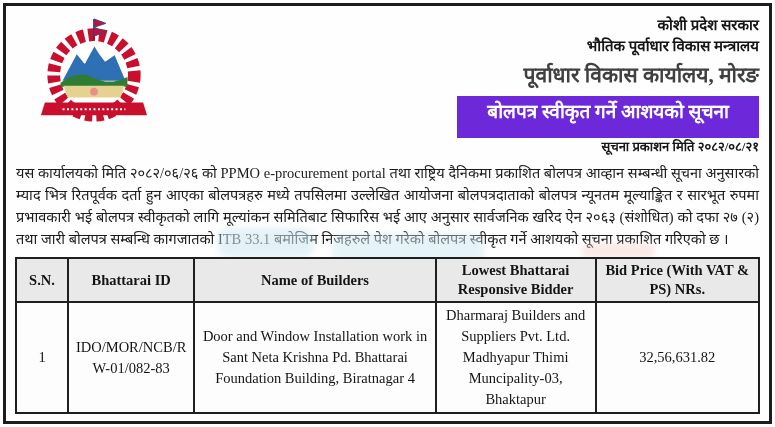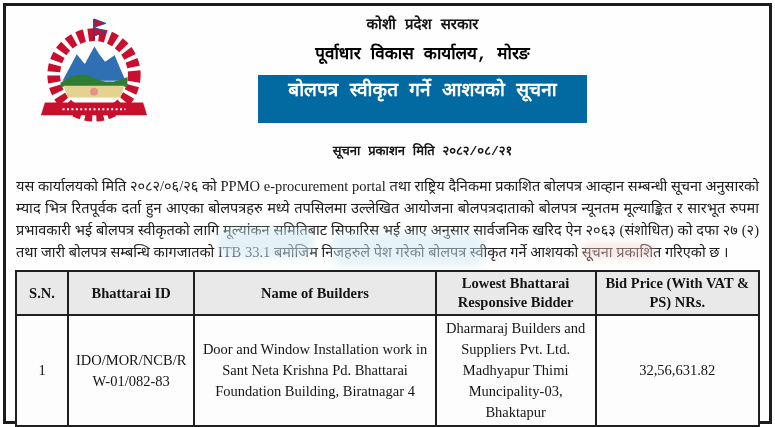--- a/index.html
+++ b/index.html
@@ -9,37 +9,37 @@
     font-family:"Liberation Serif","DejaVu Serif",serif;
     position:relative; overflow:hidden;
   }
   .doc {
     width:100%; height:100%; box-sizing:border-box;
     border:3px solid #1c1c1c; background:#fefefe; position:relative;
   }
   
   .emblem { position:absolute; left:24px; top:10px; width:128px; height:110px; }
   
-  .header { text-align:center; padding:9px 10px 0 80px; line-height:1;font-family:Liberation Mono, monospace; }
+  .header { text-align:right; padding:9px 10px 0 80px; line-height:1; }
   .h-line   { font-weight:bold; font-size:15px; line-height:21px; color:#151515; }
-  .h-office { font-weight:bold; font-size:17px; line-height:27px; margin-top:5px; color:#000000; }
+  .h-office { font-weight:bold; font-size:21px; line-height:27px; margin-top:5px; color:#404040; }
   .banner {
-    display:inline-block; background:#0369a1; color:#ffffff;
+    display:inline-block; background:#6d28d9; color:#ffffff;
     font-weight:bold; font-size:19px; line-height:22px;
-    padding:5px 30px 21px; margin-top:7px;
+    padding:5px 30px 15px; margin-top:7px;
   }
-  .pub-date { font-weight:bold; font-size:13px; line-height:18px; margin-top:20px; color:#161616; }
+  .pub-date { font-weight:bold; font-size:13px; line-height:18px; margin-top:0; color:#161616; }
   
   .wm { position:absolute; border-radius:12px; filter:blur(3px); pointer-events:none; }
   .wm-a { left:212px; top:222px; width:96px;  height:30px; background:#cfe9f3; opacity:.55; }
   .wm-b { left:326px; top:227px; width:152px; height:33px; background:#cfe9f3; opacity:.5; }
   .wm-c { left:575px; top:237px; width:74px;  height:16px; background:#f3d2ca; opacity:.45; }
   
   .para {
-    margin:14px 10px 7px; text-align:justify;
+    margin:6px 10px 7px; text-align:justify;
     font-size:14.5px; line-height:22px; color:#1b1b1b;
   }
   
   table.tender {
     width:calc(100% - 18px); margin:0 9px; border-collapse:collapse;
     table-layout:fixed; position:relative; z-index:1;
   }
   table.tender th, table.tender td {
     border:2px solid #1f1f1f; text-align:center; vertical-align:middle;
     font-size:14.5px; color:#141414; padding:2px 4px;
@@ -73,20 +73,21 @@
       <line x1="60" y1="24" x2="60" y2="3" stroke="#7a1d1d" stroke-width="1.6"></line>
       <path d="M60,3 L72,7.5 L60,11.5 Z" fill="#c8102e" stroke="#1e4f9c" stroke-width="1"></path>
       <path d="M60,11.5 L72,16 L60,20.5 Z" fill="#c8102e" stroke="#1e4f9c" stroke-width="1"></path>
 
       <path d="M10,88 L110,88 L114,101 L6,101 Z" fill="#c8102e"></path>
       <line x1="28" y1="95" x2="92" y2="95" stroke="#ffffff" stroke-width="2" stroke-dasharray="2 2.5"></line>
     </svg>
 
     <div class="header">
       <div class="h-line">कोशी प्रदेश सरकार</div>
+      <div class="h-line">भौतिक पूर्वाधार विकास मन्त्रालय</div>
       <div class="h-office">पूर्वाधार विकास कार्यालय, मोरङ</div>
       <div>
         <span class="banner">बोलपत्र स्वीकृत गर्ने आशयको सूचना</span>
       </div>
       <div class="pub-date">सूचना प्रकाशन मिति २०८२/०८/२१</div>
     </div>
 
     <div class="wm wm-a"></div>
     <div class="wm wm-b"></div>
     <div class="wm wm-c"></div>

